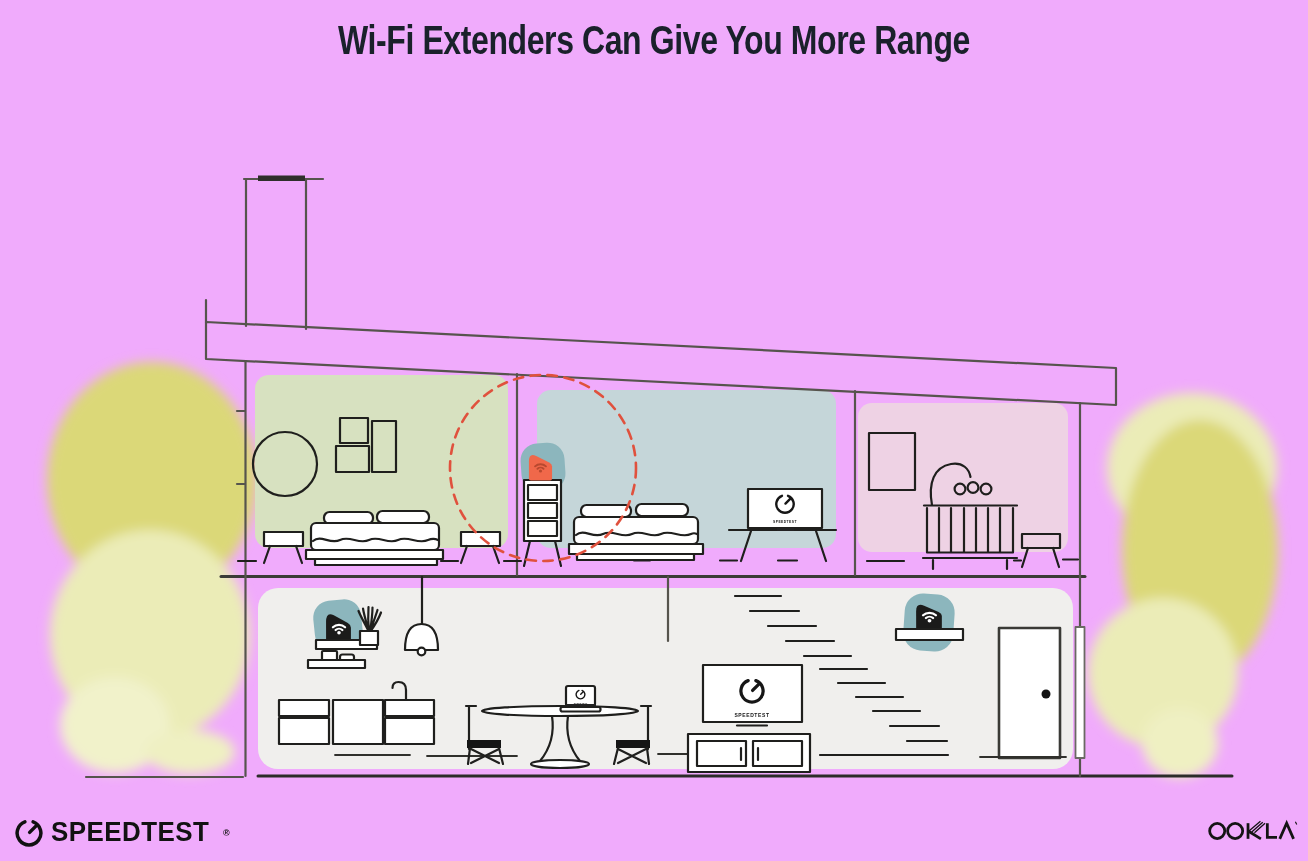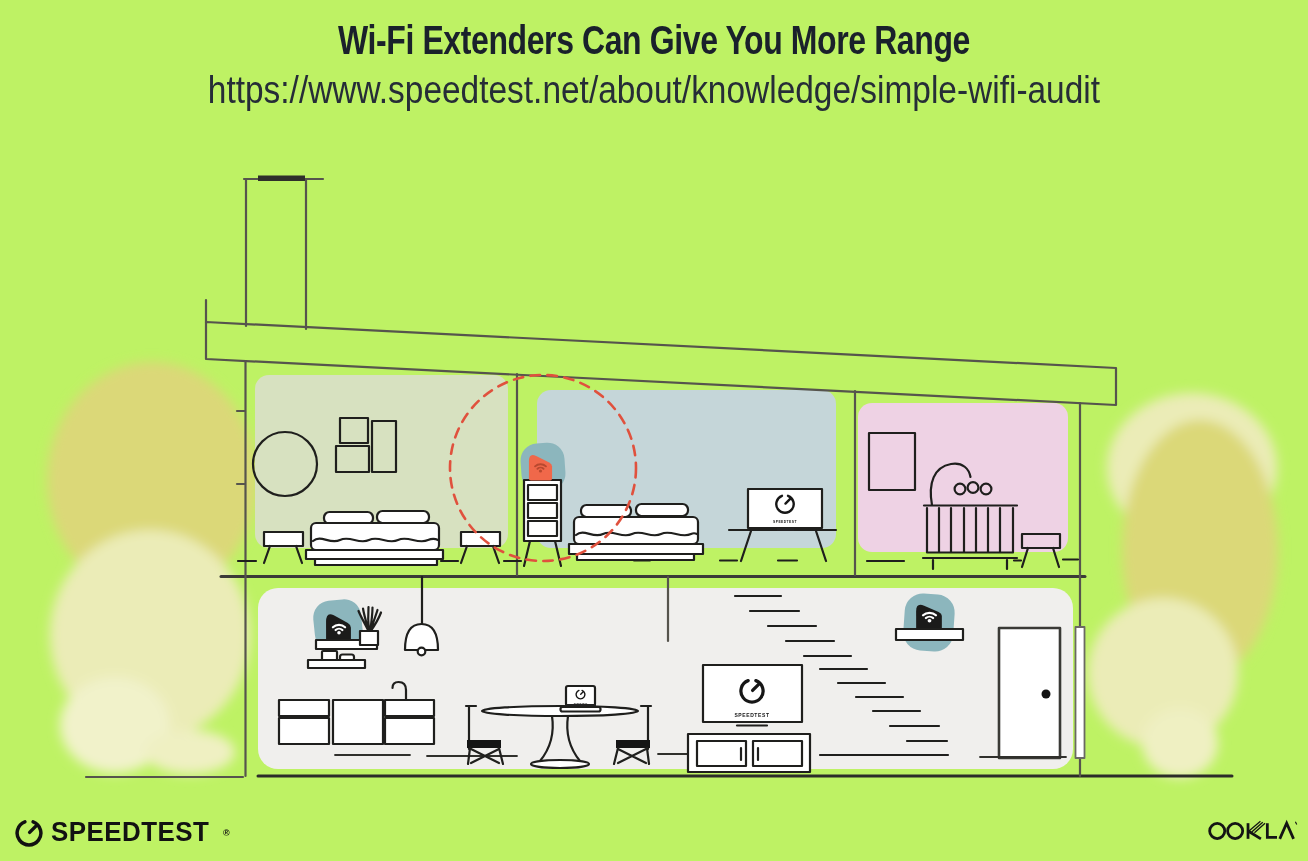--- a/index.html
+++ b/index.html
@@ -1,17 +1,17 @@
 <!DOCTYPE html>
 <html style="--room_green: #d7e1c0; --room_blue: #c5d6d9; --room_pink: #eed2e4; --downstairs_gray: #f0efed; --extender_orange: #f0684a; --extender_wifi_orange: #b8492f; --router_black: #1b1b1a; --signal_teal: #8cb6bd; --range_circle_red: #e0513d; --foliage_yellow: #dbd878; --foliage_yellow_light: #ebecb7; --structure_gray: #56544d; --ink: #1f1f1d;"><head>
 <meta charset="utf-8">
 <title></title>
 <style>
   html,body{margin:0;padding:0;background:#fff;}
-  .page{position:relative;width:1308px;height:861px;background:#bef264;overflow:hidden;
+  .page{position:relative;width:1308px;height:861px;background:#f0abfc;overflow:hidden;
         font-family:"Liberation Sans",sans-serif;}
   
   .hdr{position:absolute;top:18px;left:0;width:100%;text-align:center;}
   .hdr h1{margin:0;font-size:40px;font-weight:700;color:#1a212b;letter-spacing:-.5px;
           display:inline-block;transform:scaleX(.8);transform-origin:center;white-space:nowrap;}
   .hdr .url{margin-top:6px;font-size:38px;font-weight:400;color:#262d37;
             display:block;}
   .hdr .url span{display:inline-block;transform:scaleX(.88);transform-origin:center;white-space:nowrap;}
   
   .scene{position:absolute;left:0;top:0;width:1308px;height:861px;}
@@ -29,21 +29,20 @@
   .ft-ok{position:absolute;right:8px;top:818px;}
   .visually-hidden{position:absolute;opacity:0;pointer-events:none;font-size:2px;}
 </style>
 </head>
 <body>
 
 <div class="page">
 
   <div class="hdr">
     <h1>Wi-Fi Extenders Can Give You More Range</h1>
-    <div class="url"><span>https://www.speedtest.net/about/knowledge/simple-wifi-audit</span></div>
   </div>
 
   <svg class="scene" viewBox="0 0 1308 861" stroke-linecap="round" stroke-linejoin="round">
     <defs>
       <filter id="soft" x="-30%" y="-30%" width="160%" height="160%">
         <feGaussianBlur stdDeviation="6"></feGaussianBlur>
       </filter>
       <symbol id="shield" viewBox="0 0 28 32" preserveAspectRatio="none">
         <path d="M2,29.5 L2,12.5 Q2,3.5 9.5,7 L23,13.5 Q26,15 26,17.5 L26,29.5 Q26,31.5 24,31.5 L4,31.5 Q2,31.5 2,29.5 Z"></path>
       </symbol>

